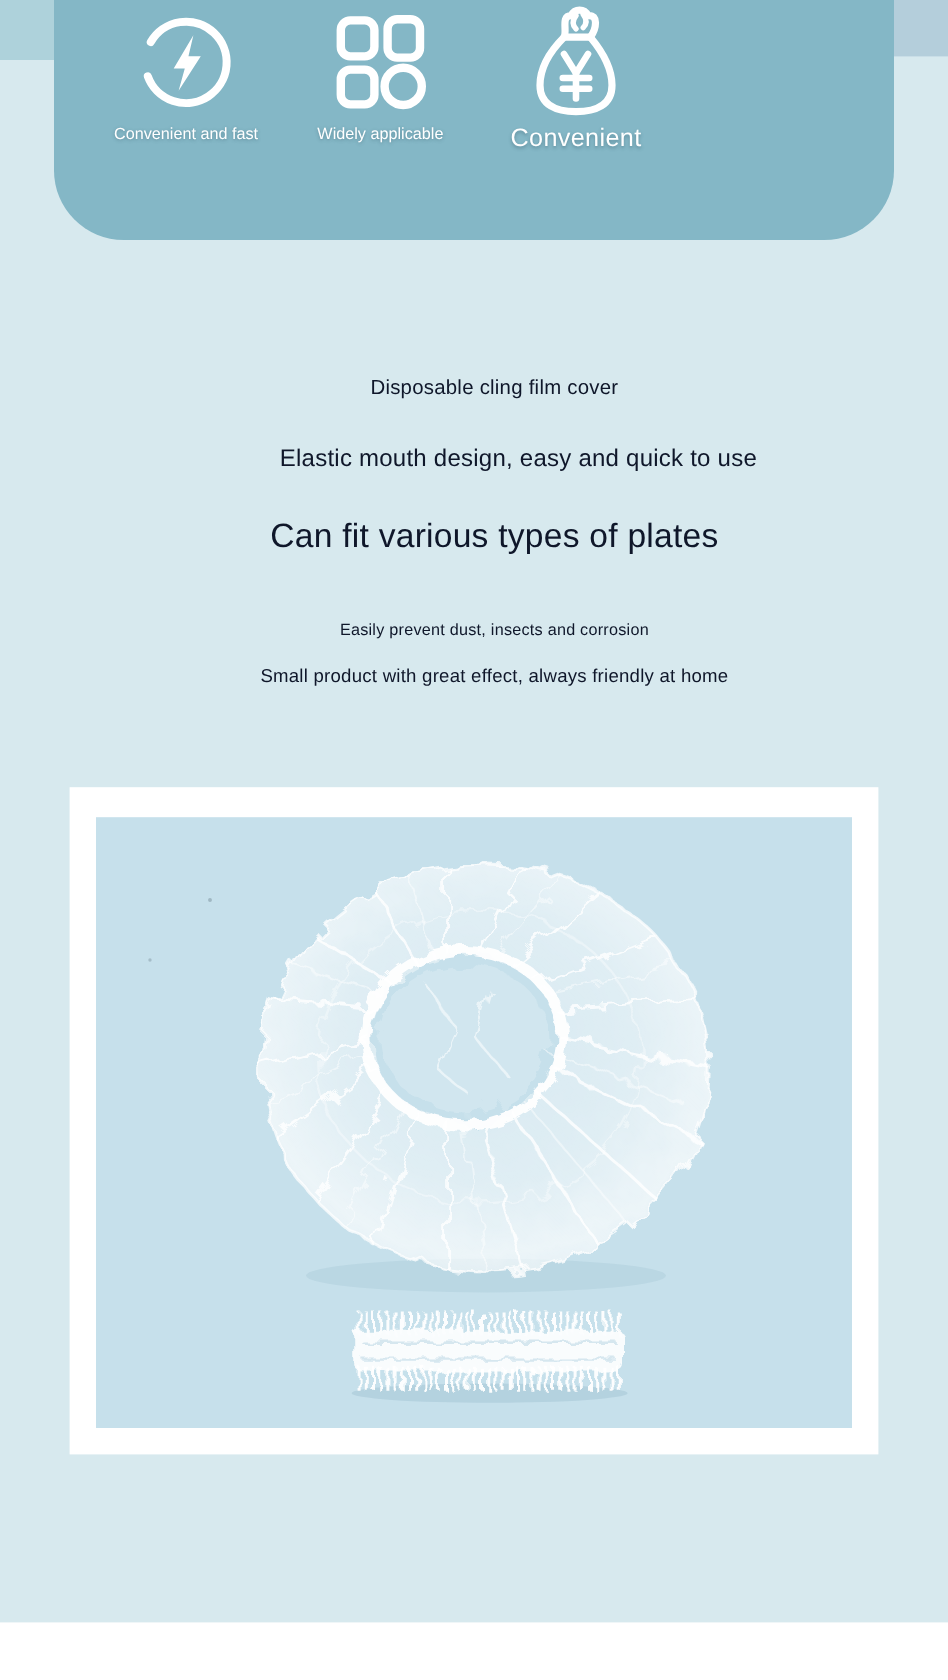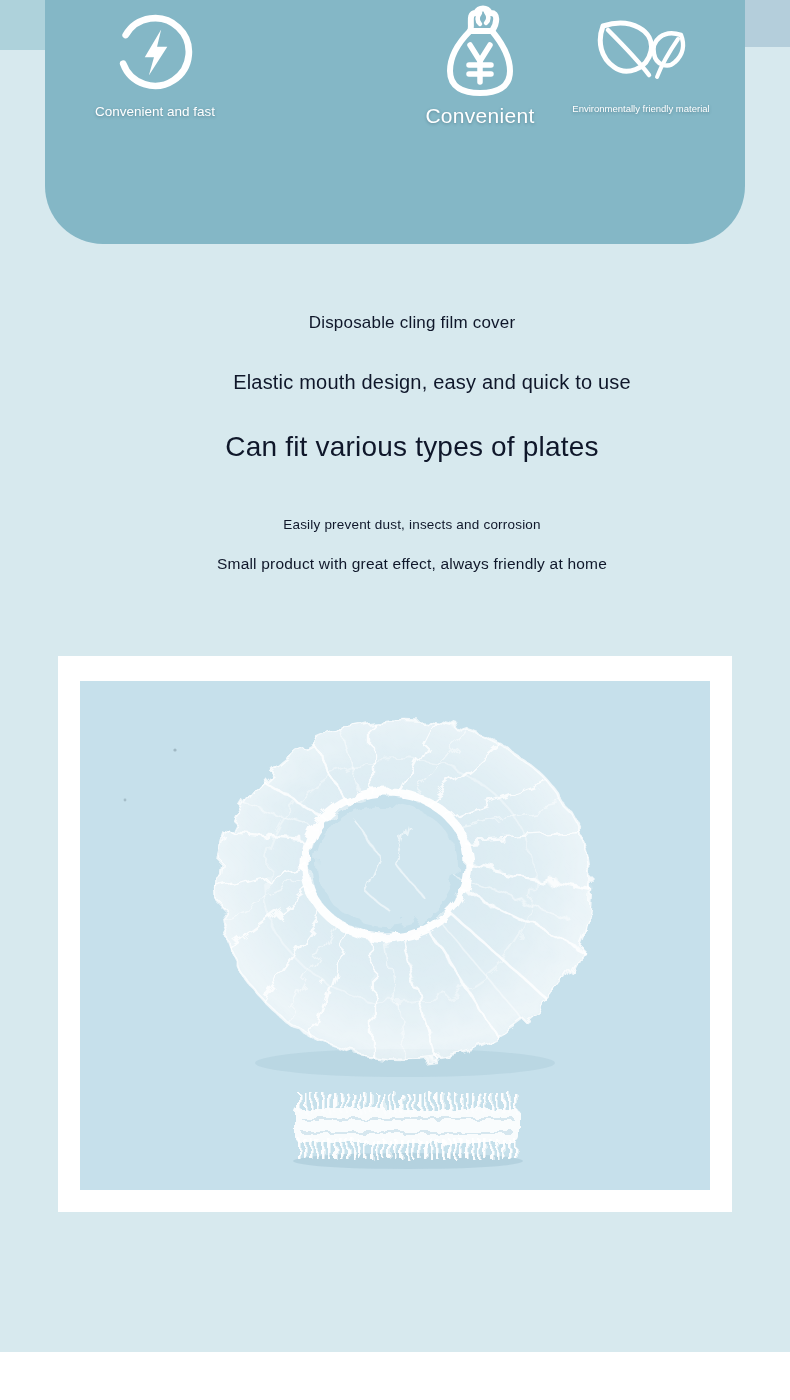--- a/index.html
+++ b/index.html
@@ -6,21 +6,21 @@
   body{
     width:790px;height:1400px;position:relative;overflow:hidden;
     background:#d7e9ee;
     font-family:"Liberation Sans", sans-serif;
   }
   
   .corner-sq{position:absolute;top:0;}
   .corner-sq.left{left:0;width:45px;height:50px;background:#aed2db;}
   .corner-sq.right{right:0;width:45px;height:47px;background:#b4cedb;}
   .banner{
-    position:absolute;left:45px;top:0;width:700px;height:244px;
+    position:absolute;left:45px;top:0;width:700px;height:200px;
     background:#84b7c6;border-radius:0 0 58px 58px;
   }
   .feature{position:absolute;top:0;width:170px;text-align:center;}
   .feature.f0{left:25px;}
   .feature.f1{left:187px;}
   .feature.f2{left:350px;}
   .feature.f3{left:511px;}
   .icon-wrap{height:104px;display:flex;align-items:center;justify-content:center;}
   .feature-label{
     color:#ffffff;line-height:1.15;
@@ -66,46 +66,46 @@
   <div class="feature f0">
     <div class="icon-wrap">
       <svg width="78" height="78" viewBox="0 0 76 76" fill="none">
         <path d="M 9.4 21.5 A 33 33 0 1 1 7.0 49.3" stroke="#ffffff" stroke-width="6.5" stroke-linecap="round" fill="none"></path>
         <path d="M44 16 L28 43 L37 43 L32 61 L50 33 L40 33 Z" fill="#ffffff"></path>
       </svg>
     </div>
     <div class="feature-label">Convenient and fast</div>
   </div>
 
+  <div class="feature f1">
+    <div class="icon-wrap">
+      <svg width="76" height="80" viewBox="0 0 76 80" fill="none">
+        <rect x="5" y="5" width="28" height="30" rx="8" stroke="#ffffff" stroke-width="7"></rect>
+        <rect x="44" y="4" width="27" height="32" rx="8" stroke="#ffffff" stroke-width="7"></rect>
+        <rect x="5" y="46" width="28" height="29" rx="8" stroke="#ffffff" stroke-width="7"></rect>
+        <circle cx="57" cy="60" r="15.5" stroke="#ffffff" stroke-width="7"></circle>
+      </svg>
+    </div>
+    <div class="feature-label">Widely applicable</div>
+  </div>
 
   <div class="feature f2">
     <div class="icon-wrap">
       <svg width="82" height="96" viewBox="0 0 82 96" fill="none" stroke="#ffffff" stroke-linecap="round" stroke-linejoin="round">
         <path d="M31 27 C34 22 28 9 37 9 C40 3 48 3 51 9 C60 8 58 20 53 27" stroke-width="6"></path>
         <path d="M41 9 C38 13 38 17 41 20 M47 8 C50 12 50 16 47 19" stroke-width="4.5"></path>
         <path d="M31 27 C19 39 11 53 11 67 C11 84 25 89 41 89 C57 89 71 84 71 67 C71 53 63 39 53 27 Z" stroke-width="6"></path>
         <path d="M31 41 L41 57 L51 41" stroke-width="5.5"></path>
         <path d="M41 57 L41 78" stroke-width="5.5"></path>
         <path d="M30 61 L52 61 M30 70 L52 70" stroke-width="5.5"></path>
       </svg>
     </div>
     <div class="feature-label">Convenient</div>
   </div>
 
-  <div class="feature f3">
-    <div class="icon-wrap">
-      <svg width="96" height="66" viewBox="0 0 96 66" fill="none" stroke="#ffffff" stroke-linecap="round" stroke-linejoin="round">
-        <path d="M10 7 C38 -2 62 12 58 32 C54 51 33 57 21 48 C8 39 4 23 10 7 Z" stroke-width="5"></path>
-        <path d="M15 11 C30 26 44 40 56 56" stroke-width="4.5"></path>
-        <path d="M88 16 C70 10 58 22 61 35 C63 46 75 50 82 43 C90 36 92 26 88 16 Z" stroke-width="4.5"></path>
-        <path d="M85 20 C76 33 69 45 64 58" stroke-width="4"></path>
-      </svg>
-    </div>
-    <div class="feature-label">Environmentally friendly material</div>
-  </div>
 
 </div>
 
 <div class="desc">
   <p class="line0">Disposable cling film cover</p>
   <p class="line1">Elastic mouth design, easy and quick to use</p>
   <p class="line2">Can fit various types of plates</p>
   <p class="line3">Easily prevent dust, insects and corrosion</p>
   <p class="line4">Small product with great effect, always friendly at home</p>
 </div>

